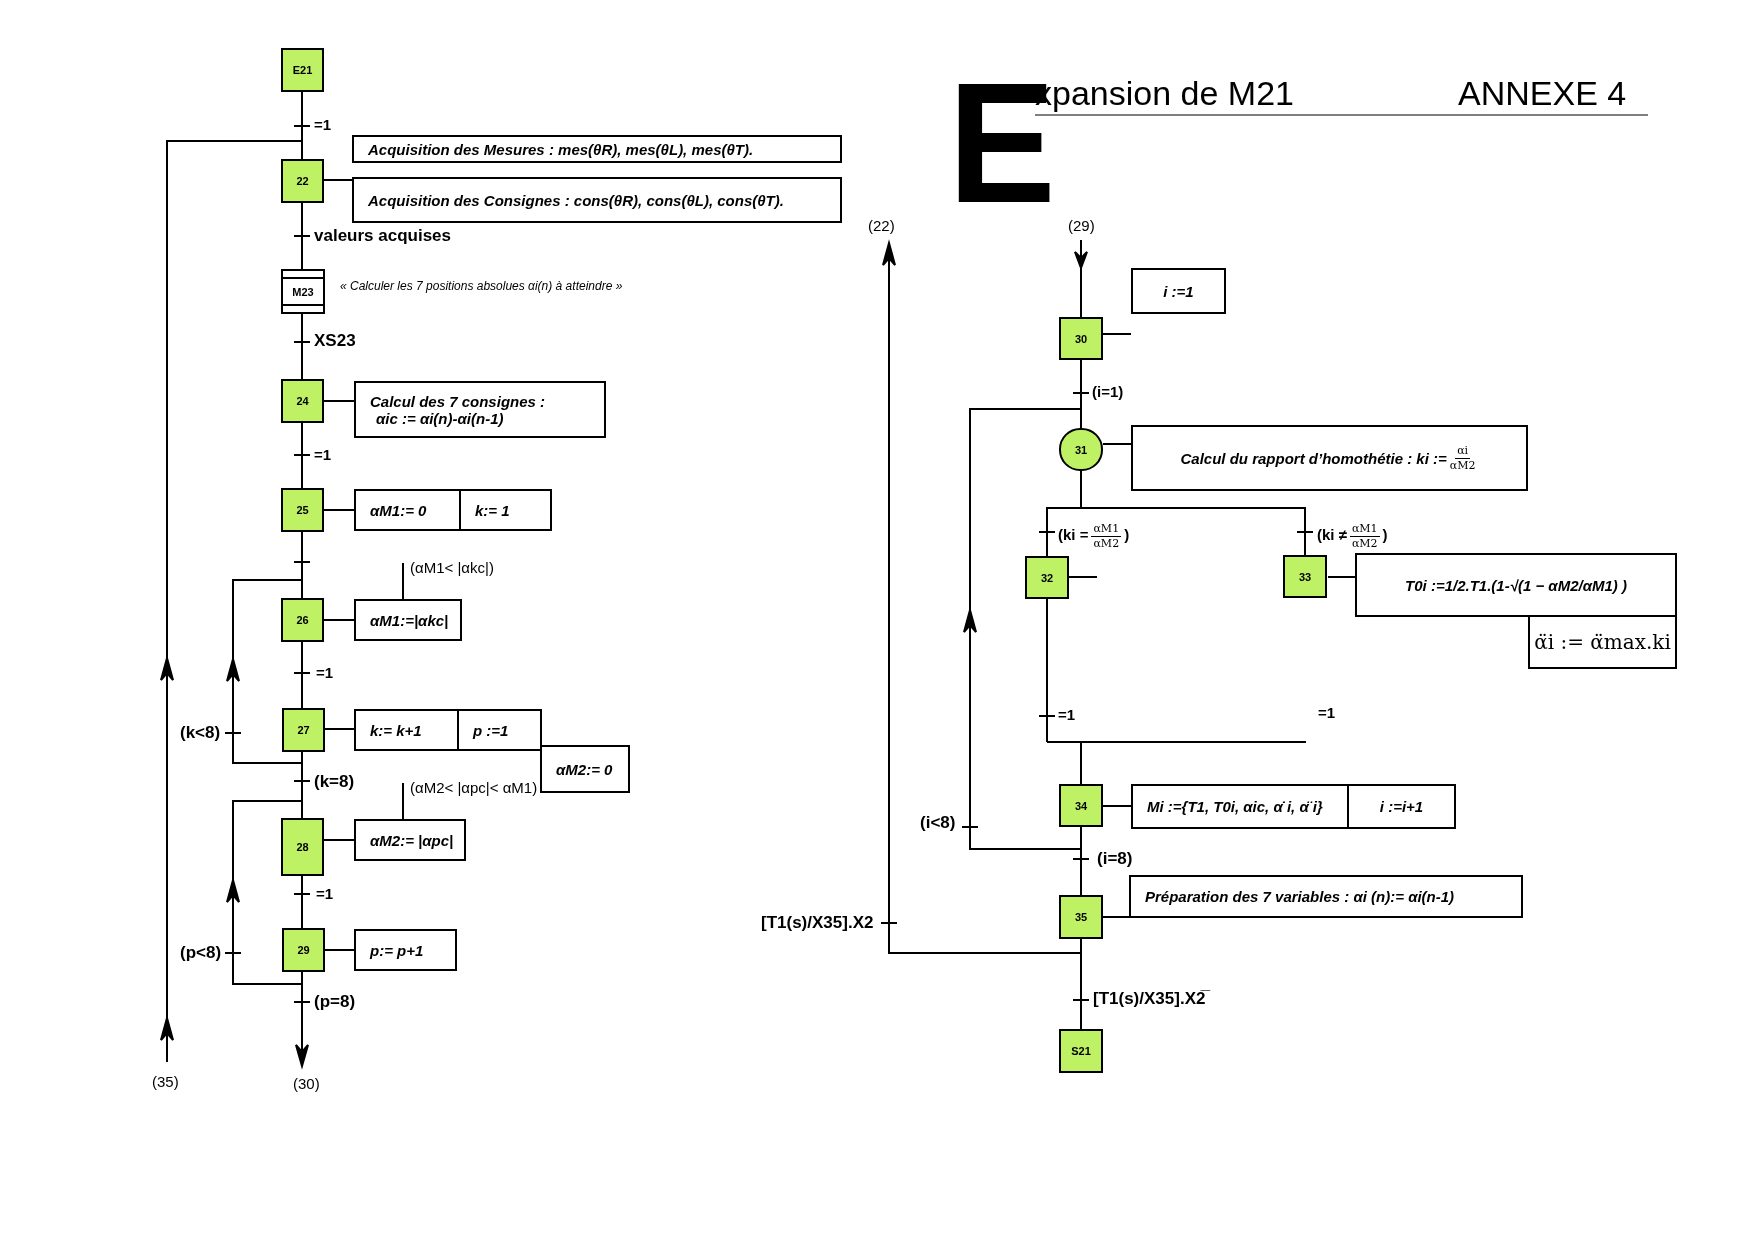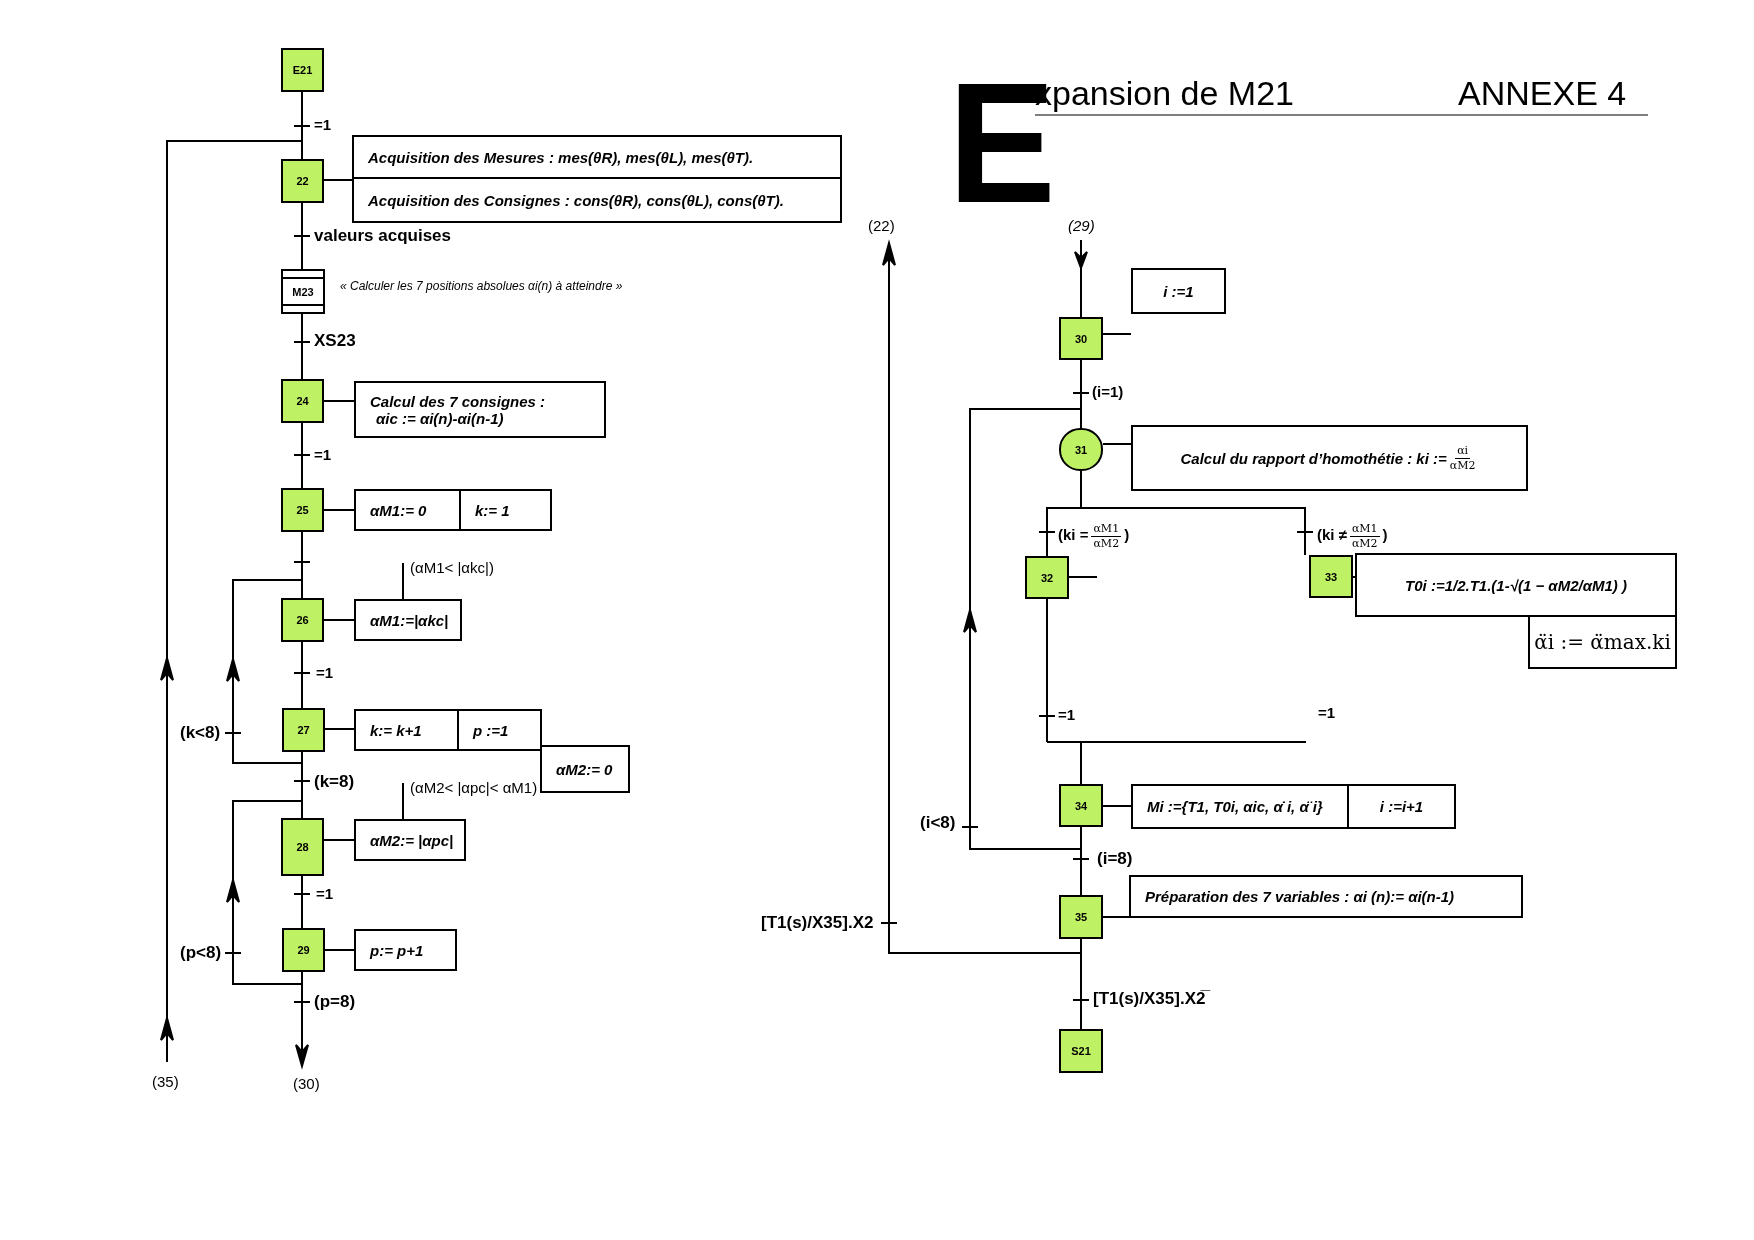--- a/index.html
+++ b/index.html
@@ -107,21 +107,21 @@
 </svg>
 
 <div class="bigE">E</div>
 <div class="title" style="left:1035px;top:74px;">xpansion de M21</div>
 <div class="title" style="left:1458px;top:74px;">ANNEXE 4</div>
 
 <div class="step" style="left:281px;top:48px;width:43px;height:44px;">E21</div>
 <div class="cond" style="left:314px;top:116px;">=1</div>
 
 <div class="step" style="left:281px;top:159px;width:43px;height:44px;">22</div>
-<div class="action pad" style="left:352px;top:135px;width:490px;height:44px;">
+<div class="action pad" style="left:352px;top:135px;width:490px;height:28px;">
   <span>Acquisition des Mesures : mes(θR), mes(θL), mes(θT).</span>
 </div>
 <div class="action pad" style="left:352px;top:177px;width:490px;height:46px;">
   <span>Acquisition des Consignes : cons(θR), cons(θL), cons(θT).</span>
 </div>
 <div class="cond" style="left:314px;top:226px;font-size:17px;">valeurs acquises</div>
 
 <div class="macro" style="left:281px;top:269px;width:44px;height:45px;">M23</div>
 <div class="note" style="left:340px;top:279px;font-style:italic;font-size:12px;">« Calculer les 7 positions absolues αi(n) à atteindre »</div>
 <div class="cond" style="left:314px;top:331px;font-size:17px;">XS23</div>
@@ -172,21 +172,21 @@
 <div class="action pad" style="left:354px;top:929px;width:103px;height:42px;">
     <span>p:= p+1</span>
   </div>
 <div class="cond" style="left:180px;top:943px;font-size:17px;">(p&lt;8)</div>
 <div class="cond" style="left:314px;top:992px;font-size:17px;">(p=8)</div>
 
 <div class="small" style="left:152px;top:1073px;">(35)</div>
 <div class="small" style="left:293px;top:1075px;">(30)</div>
 
 <div class="small" style="left:868px;top:217px;">(22)</div>
-<div class="small" style="left:1068px;top:217px;font-style:italic;">(29)</div>
+<div class="small" style="left:1068px;top:217px;">(29)</div>
 
 <div class="action center" style="left:1131px;top:268px;width:95px;height:46px;">
     <span>i :=1</span>
   </div>
 <div class="step" style="left:1059px;top:317px;width:44px;height:43px;">30</div>
 <div class="cond" style="left:1092px;top:383px;">(i=1)</div>
 
 <div class="step" style="left:1059px;top:428px;width:44px;height:43px;border-radius:21px;">31</div>
 <div class="action center" style="left:1131px;top:425px;width:397px;height:66px;">
   <span>Calcul du rapport d’homothétie : ki :=</span>
@@ -203,21 +203,21 @@
     </span>)
 </div>
 <div class="cond" style="left:1317px;top:522px;">
   <span>(ki ≠</span><span class="frac">
       <span class="num">αM1</span>
       <span>αM2</span>
     </span>)
 </div>
 
 <div class="step" style="left:1025px;top:556px;width:44px;height:43px;">32</div>
-<div class="step" style="left:1283px;top:555px;width:44px;height:43px;margin-left:26px;">33</div>
+<div class="step" style="left:1283px;top:555px;width:44px;height:43px;">33</div>
 <div class="action center" style="left:1355px;top:553px;width:322px;height:64px;justify-content:center;">
     <span>T0i :=1/2.T1.(1-√(1 − αM2/αM1) )</span>
   </div>
 <div class="action center" style="left:1528px;top:615px;width:149px;height:54px;font-style:normal;font-weight:normal;font-size:20px;font-family:'DejaVu Serif',serif;">
     <span>α̈i := α̈max.ki</span>
   </div>
 
 <div class="cond" style="left:1058px;top:706px;">=1</div>
 <div class="cond" style="left:1318px;top:704px;">=1</div>
 

